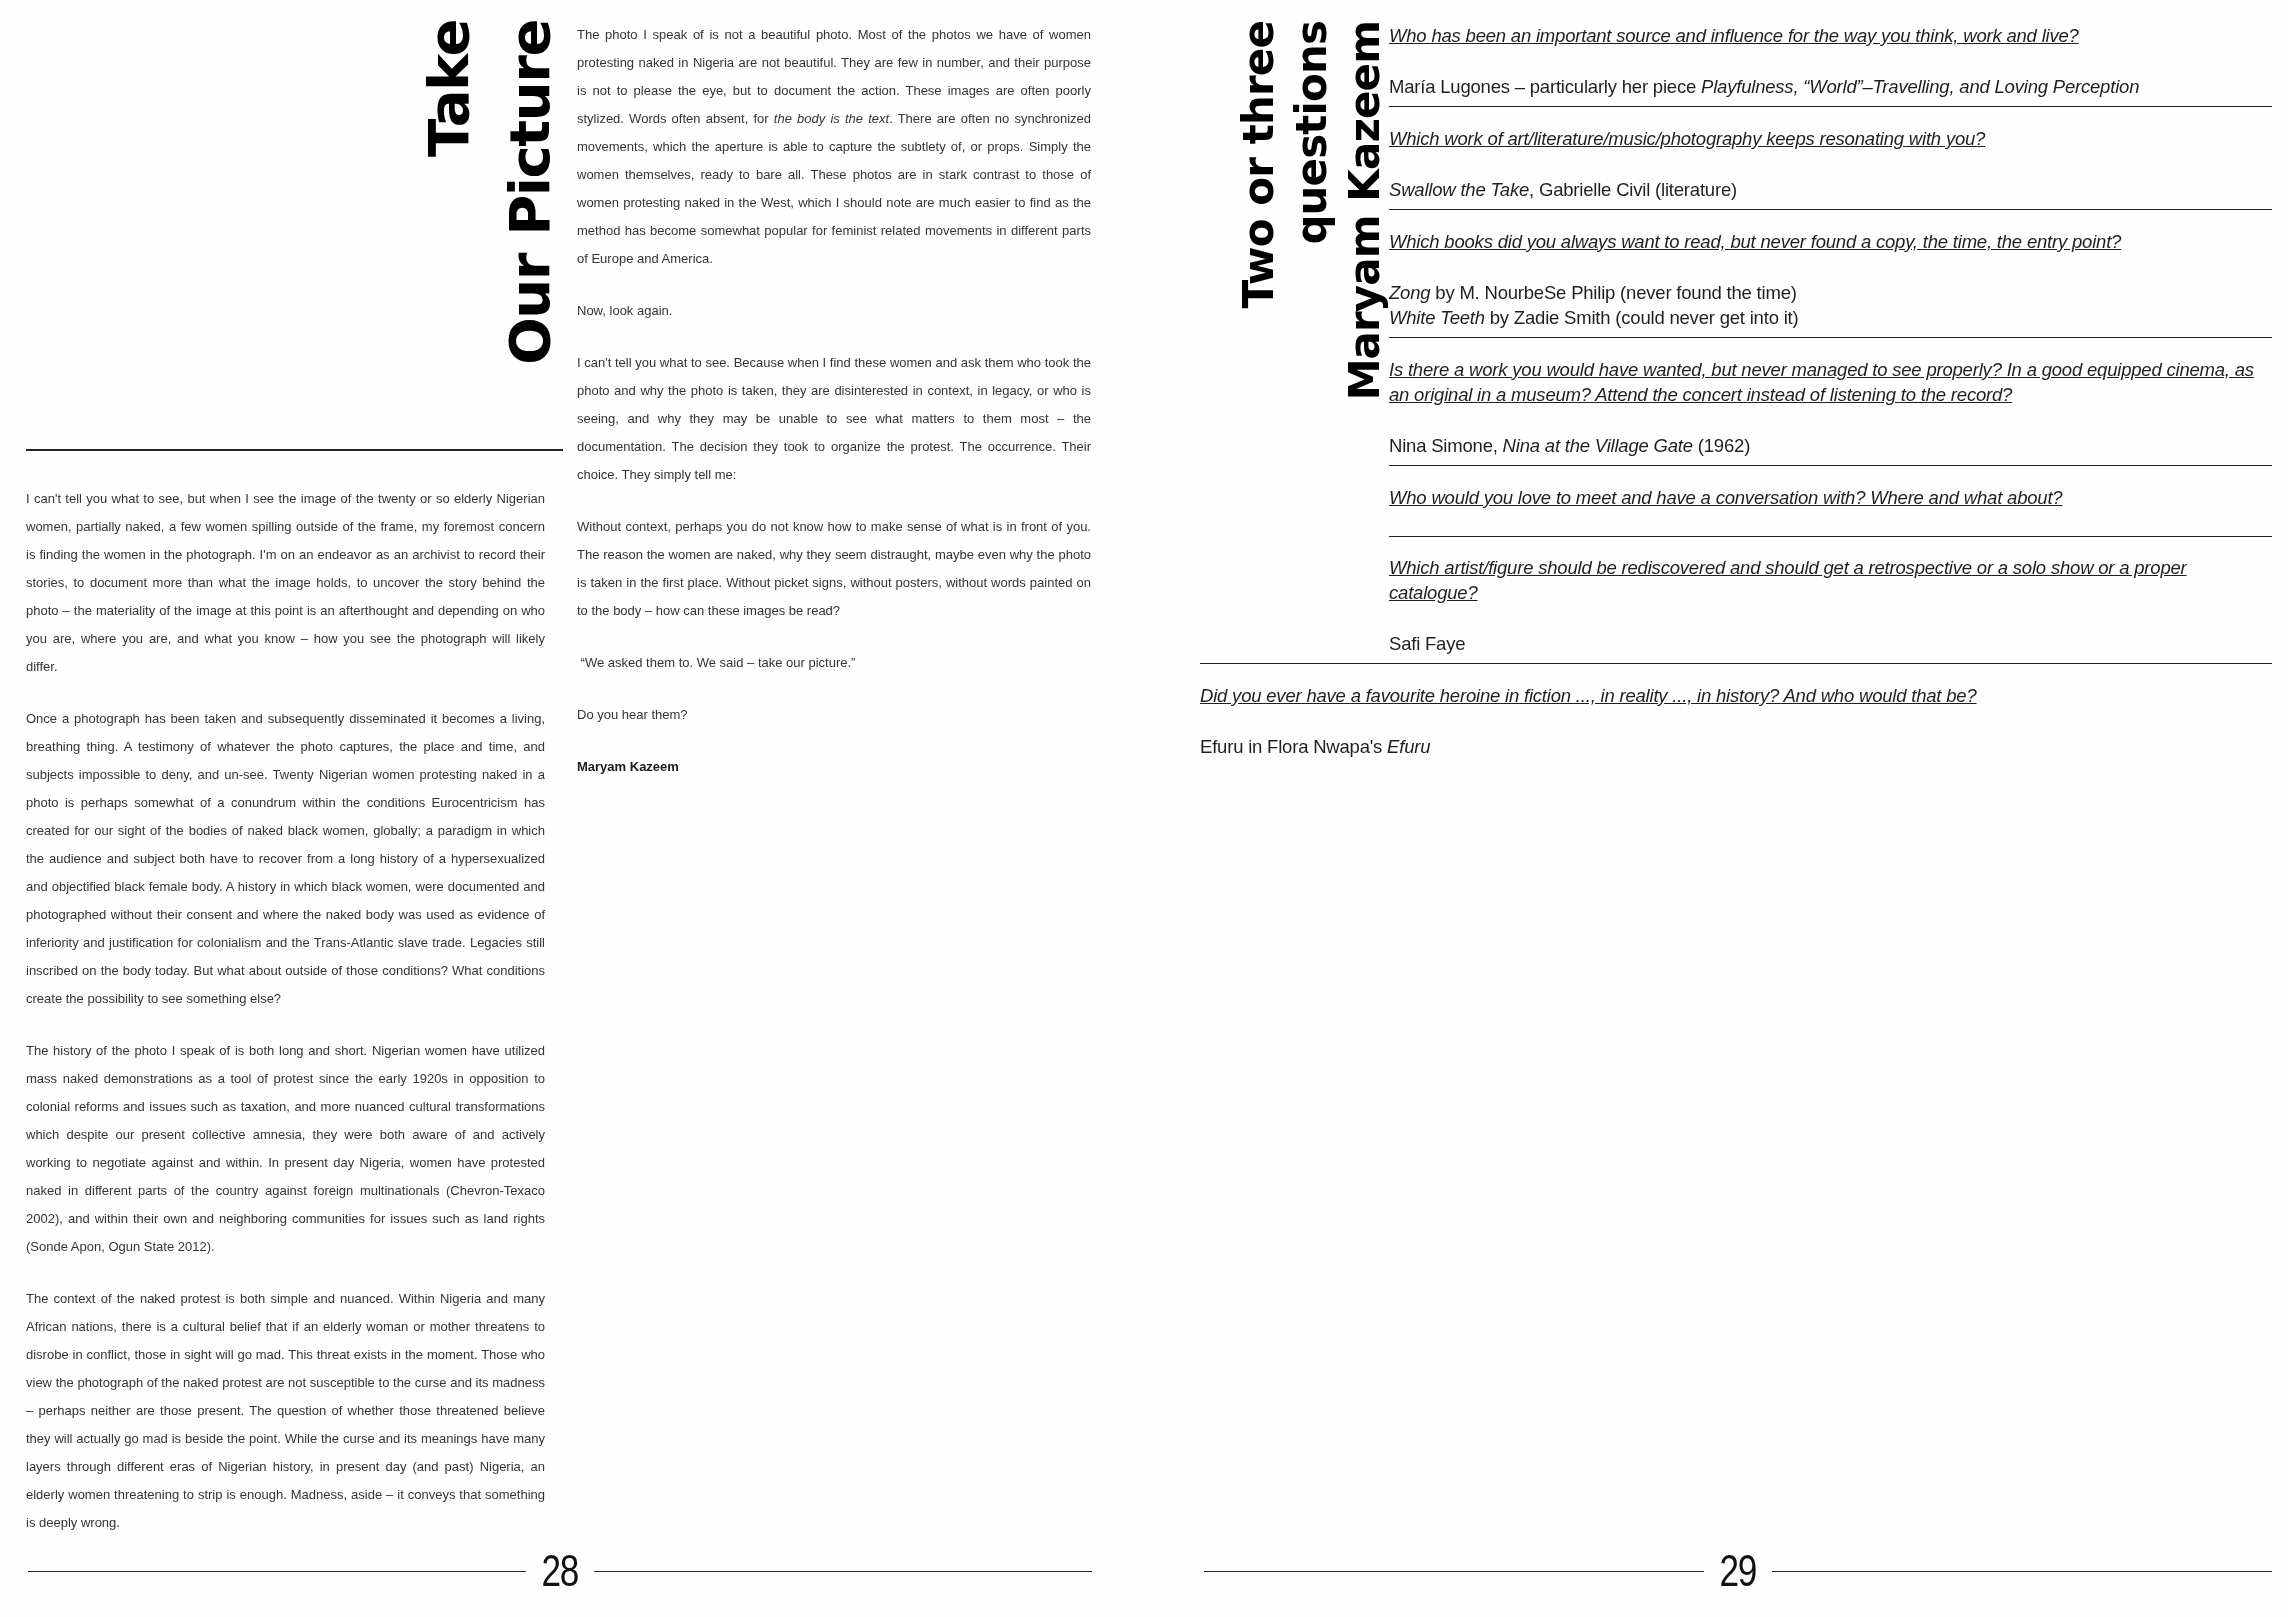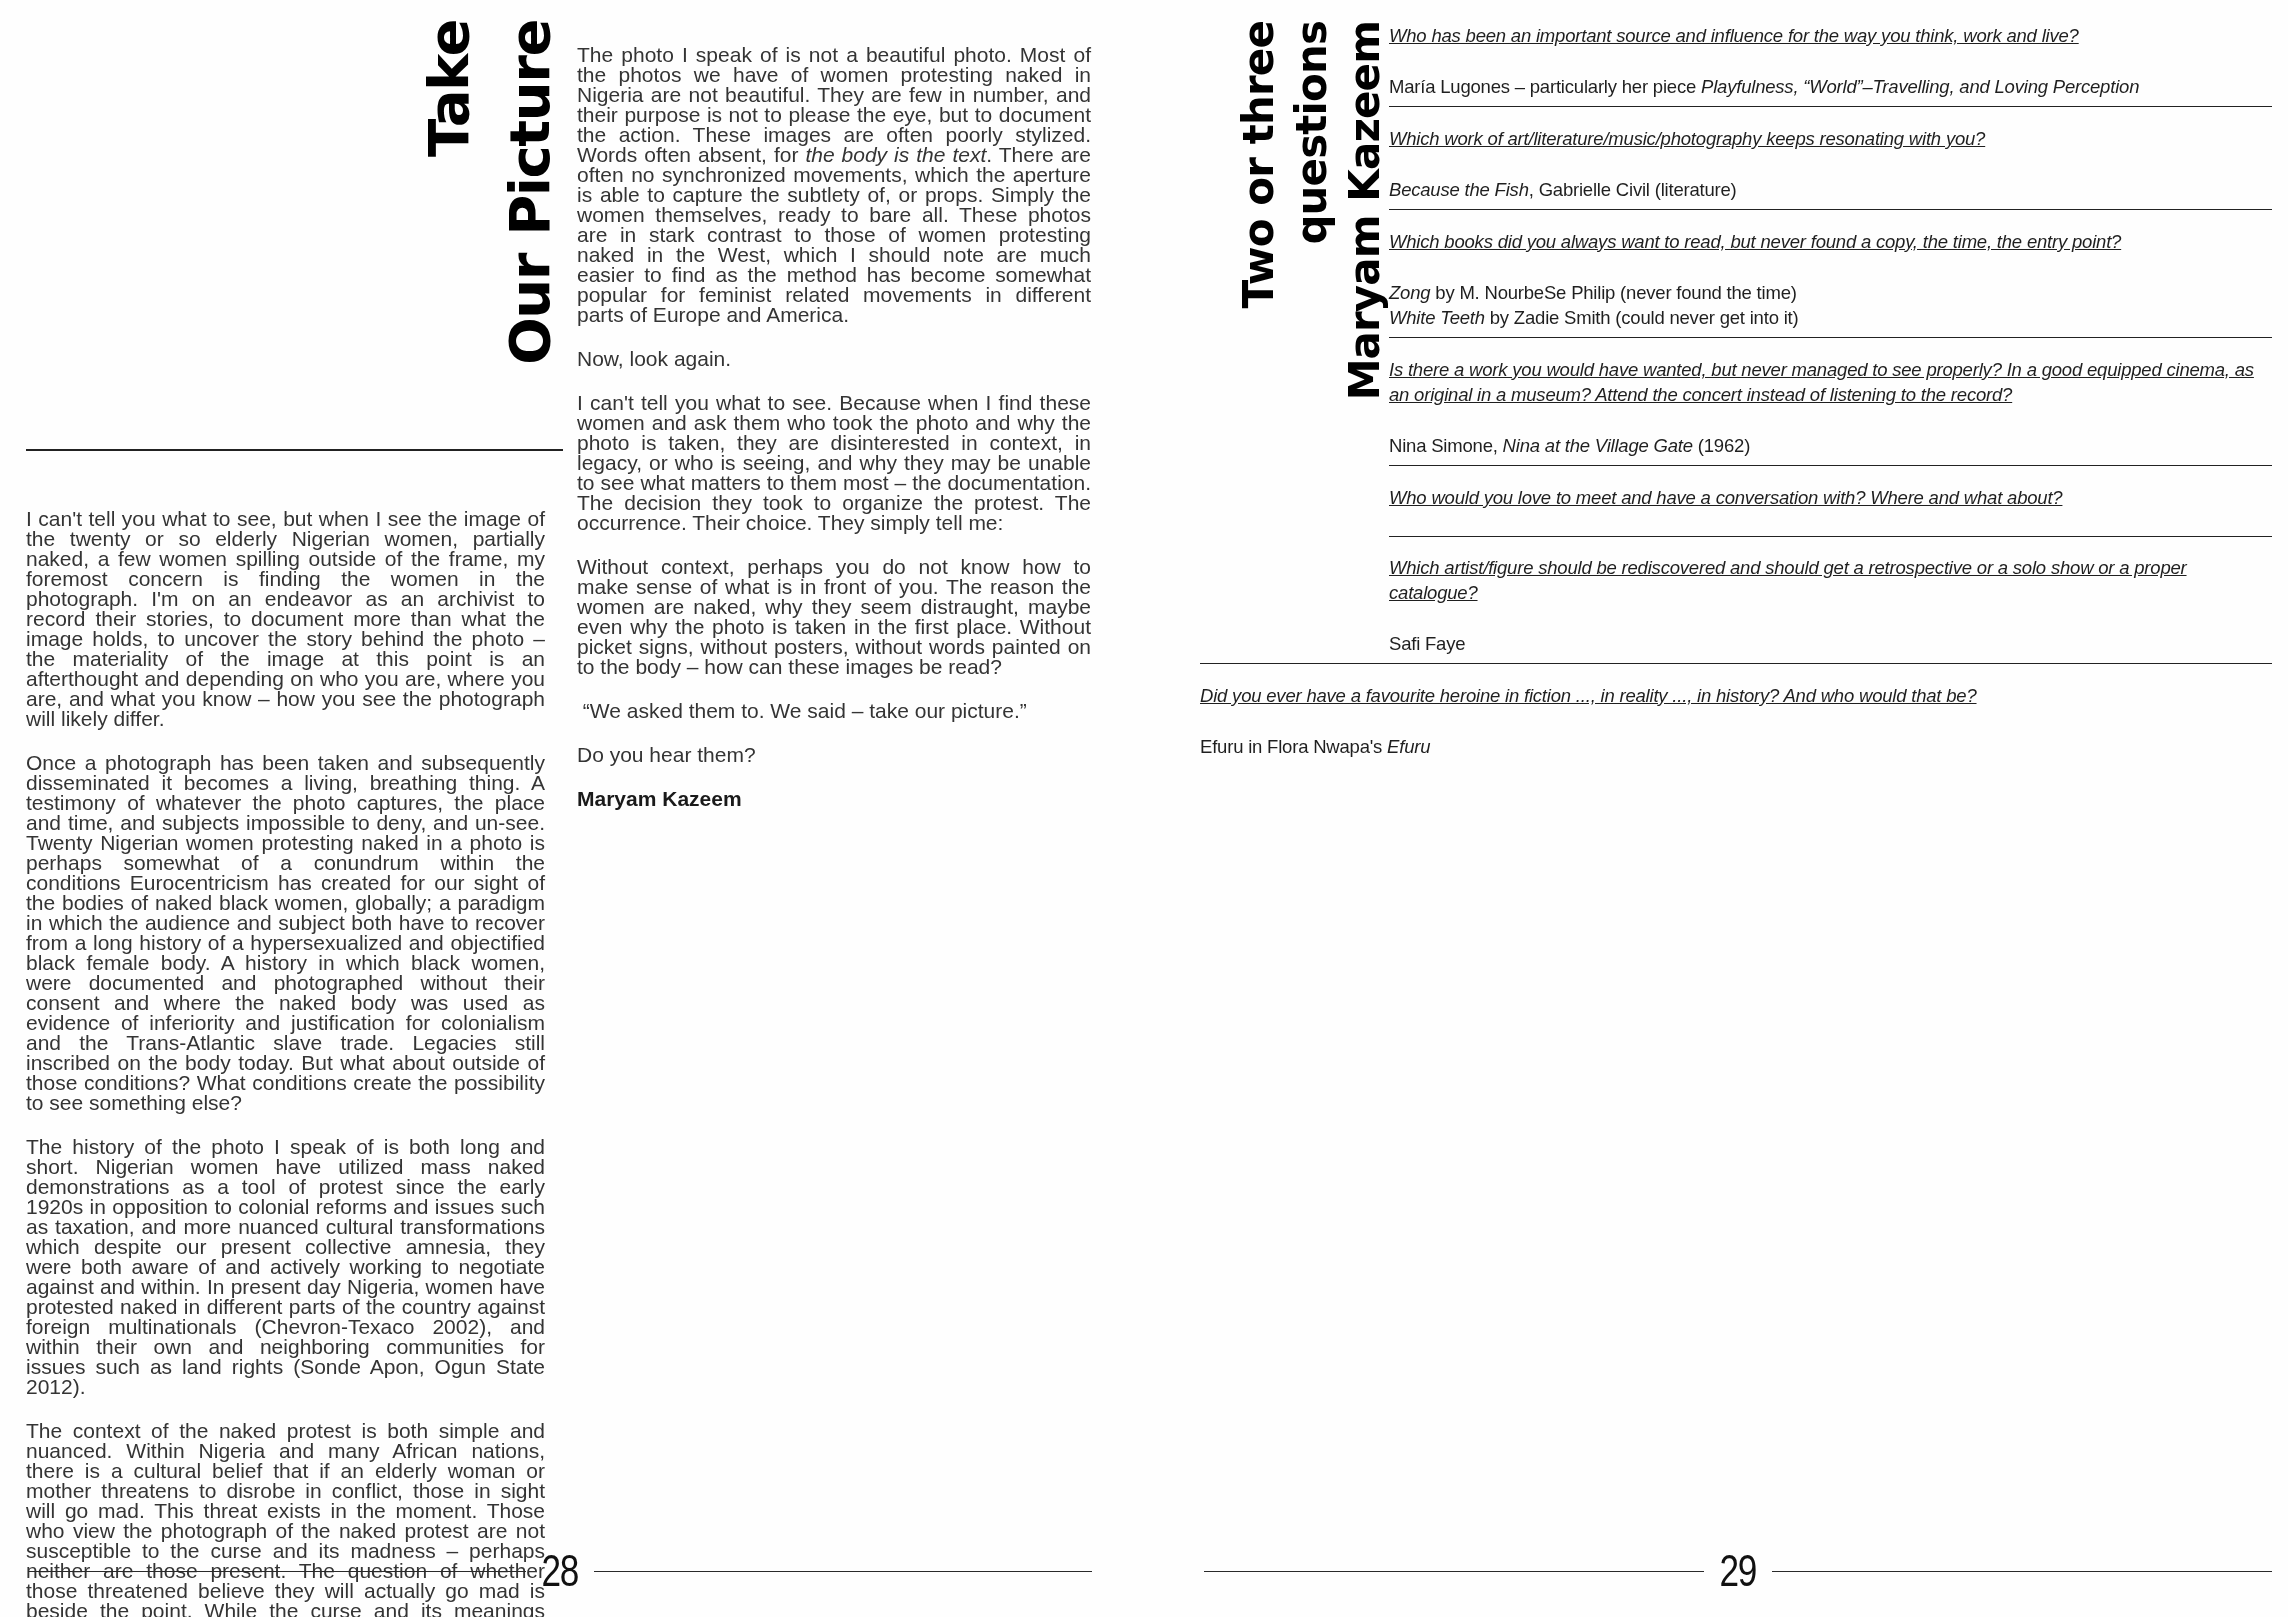--- a/index.html
+++ b/index.html
@@ -11,21 +11,21 @@
   .rot-title{
     position:absolute;transform:rotate(-90deg);transform-origin:top left;
     text-align:right;font-weight:800;color:#000;
     font-family:"DejaVu Sans",sans-serif;letter-spacing:-1.4px;white-space:nowrap;
   }
   #title-left{left:408px;top:454px;width:434px;font-size:56px;line-height:81px;}
   #title-right{left:1232px;top:434px;width:413px;font-size:42px;line-height:53px;letter-spacing:-0.9px;}
   
   #col1-rule{position:absolute;left:26px;top:449px;width:537px;border-top:2.8px solid #222;height:0;}
   
-  .bodycol{position:absolute;font-size:21px;line-height:20px;text-align:justify;color:#343434;margin-top:24px;}
+  .bodycol{position:absolute;font-size:13px;line-height:28px;text-align:justify;color:#343434;}
   #col1{left:26px;top:485px;width:519px;}
   #col2{left:577px;top:21px;width:514px;}
   .bodycol p{margin:0 0 24px 0;}
   .i{font-style:italic;}
   .b{font-weight:700;color:#1a1a1a;}
   
   #qa{
     position:absolute;left:1200px;top:0;width:1072px;padding-top:23px;
     font-size:18.5px;line-height:25px;color:#1f1f1f;letter-spacing:-0.2px;
   }
@@ -81,21 +81,21 @@
     </div>
   <div id="qa">
     <div class="qa-spacer"></div>
   <div class="qa-q">Who has been an important source and influence for the way you think, work and live?</div>
       <div class="qa-a">
         <div><span>María Lugones – particularly her piece </span><span class="i">Playfulness, “World”–Travelling, and Loving Perception</span></div>
       </div>
       <div class="qa-rule"></div>
       <div class="qa-q">Which work of art/literature/music/photography keeps resonating with you?</div>
       <div class="qa-a">
-        <div><span class="i">Because the Fish</span><span>, Gabrielle Civil (literature)</span></div>
+        <div><span class="i">Swallow the Take</span><span>, Gabrielle Civil (literature)</span></div>
       </div>
       <div class="qa-rule"></div>
       <div class="qa-q">Which books did you always want to read, but never found a copy, the time, the entry point?</div>
       <div class="qa-a">
         <div><span class="i">Zong</span><span> by M. NourbeSe Philip (never found the time)</span></div>
         <div><span class="i">White Teeth</span><span> by Zadie Smith (could never get into it)</span></div>
       </div>
       <div class="qa-rule"></div>
       <div class="qa-q">Is there a work you would have wanted, but never managed to see properly? In a good equipped cinema, as an original in a museum? Attend the concert instead of listening to the record?</div>
       <div class="qa-a">

